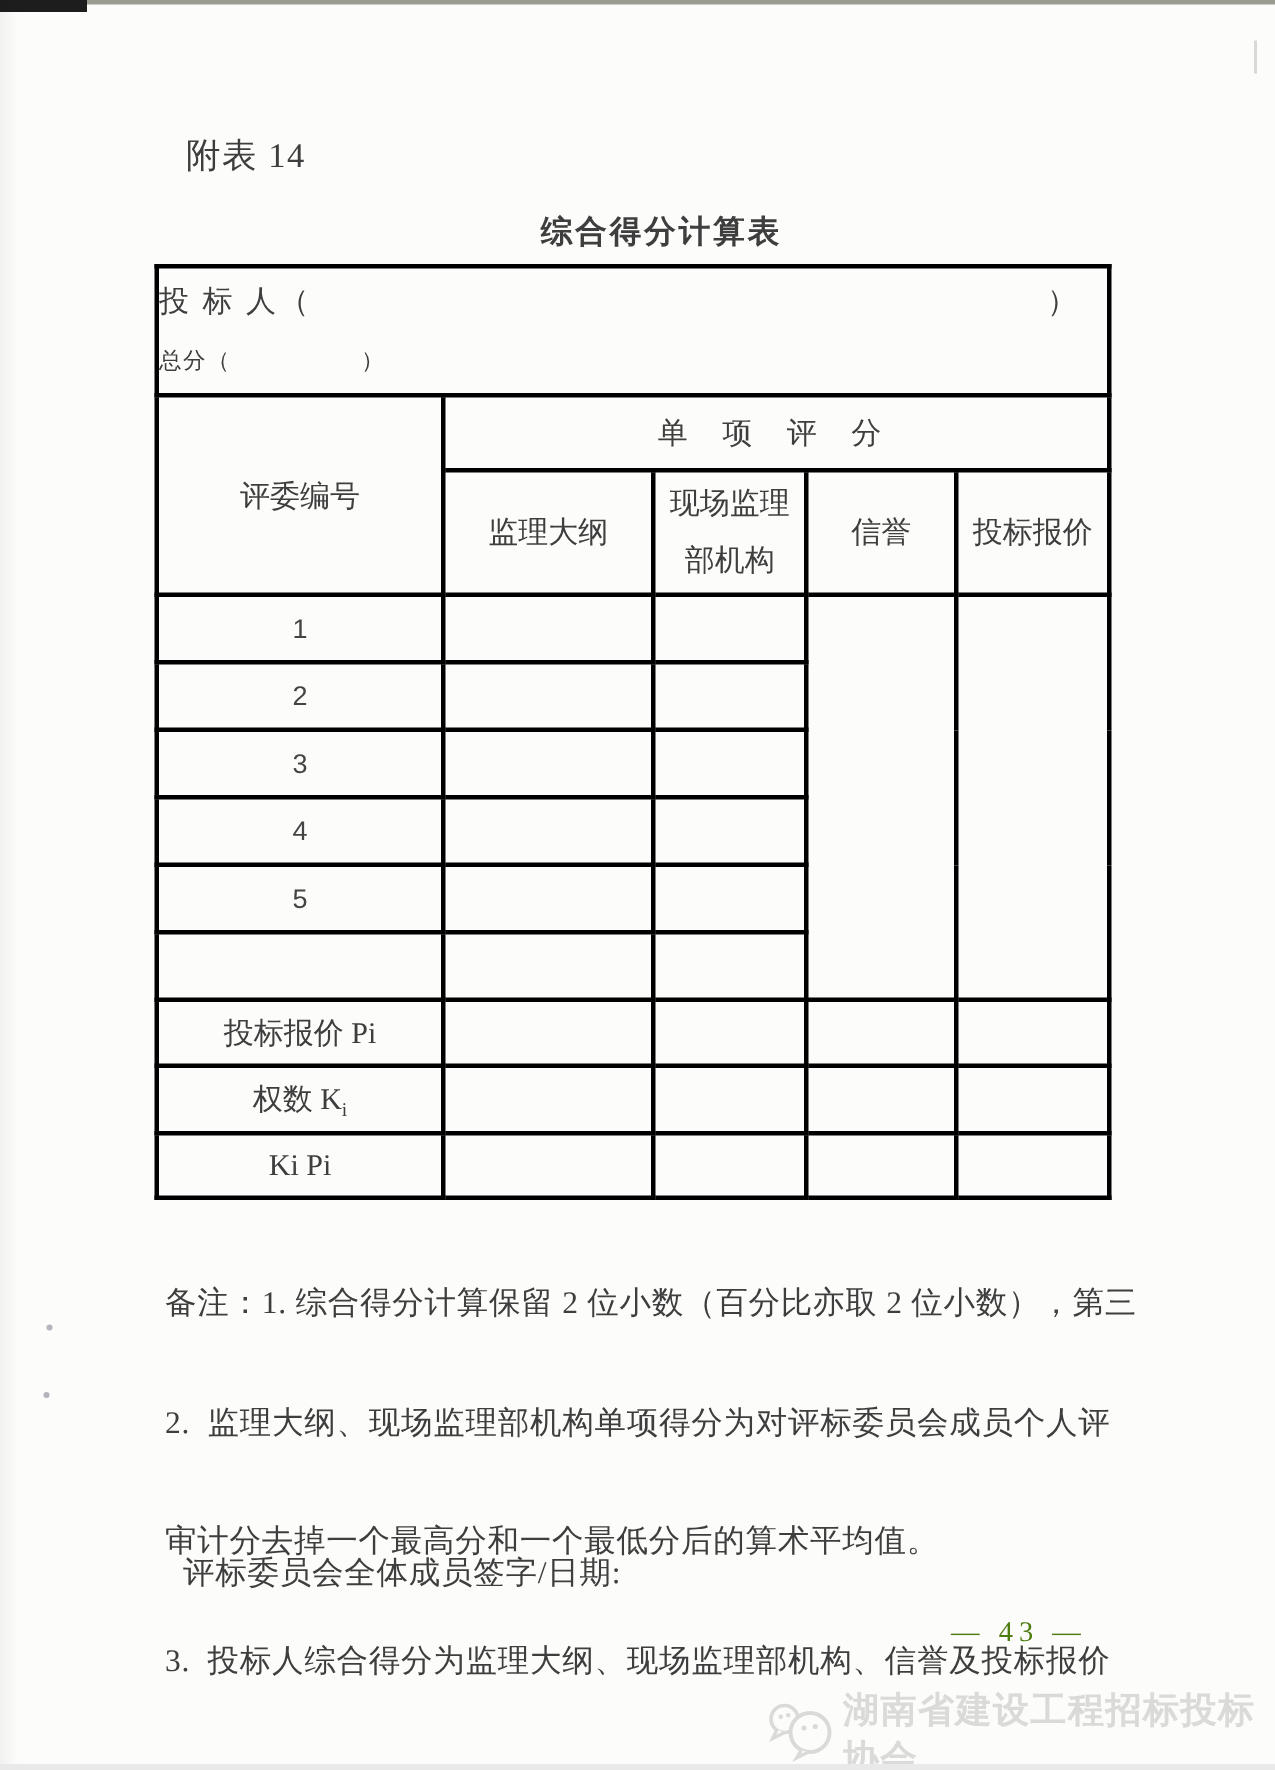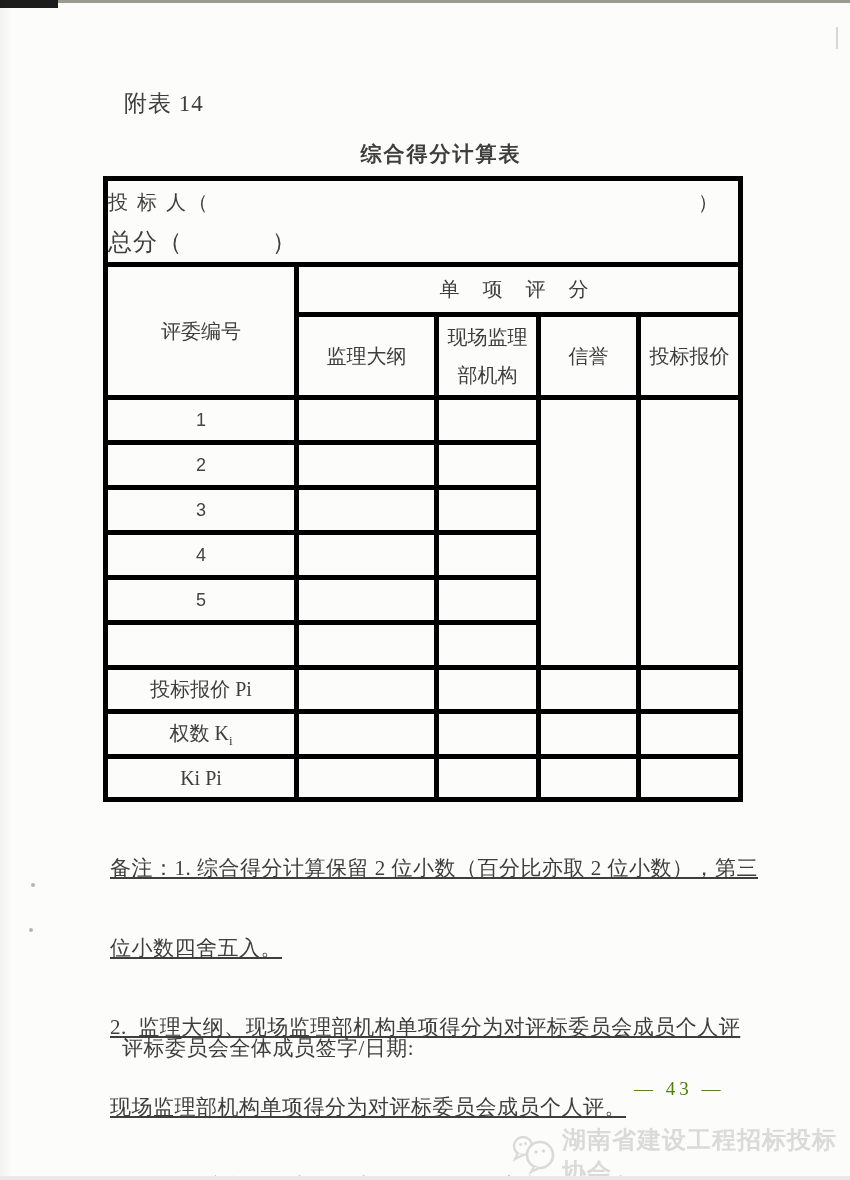--- a/index.html
+++ b/index.html
@@ -25,46 +25,46 @@
 
   .appendix-label { position:absolute; top:88px; left:124px; font-size:23px; letter-spacing:1px; }
   .doc-title { position:absolute; top:140px; left:0; width:850px; text-align:center;
     font-size:21px; font-weight:bold; letter-spacing:2px;padding-left:32px; }
 
   table.score-table {
     position:absolute; top:176px; left:103px;
     width:635px; table-layout:fixed; border-collapse:collapse;
     font-size:20px; color:#3e3e3e;
   }
-  table.score-table td { border:5px solid #000000; text-align:center; vertical-align:middle; padding:0; }
+  table.score-table td { border:3px solid #000000; text-align:center; vertical-align:middle; padding:0; }
   table.score-table { border:2px solid #3a3a3a; }
   table.score-table td.no-center { text-align:left; }
 
   tr.row-bidder   { height:86px; }
   tr.row-group    { height:50px; }
   tr.row-subhead  { height:83px; }
   tr.row-judge    { height:45px; }
   tr.row-pi       { height:44px; }
   tr.row-k        { height:45px; }
   tr.row-kipi     { height:43px; }
 
   .bidder-cell { padding:2px 0 2px 10px; }
   .bidder-line { display:flex; justify-content:space-between; padding-right:18px; line-height:40px; font-size:20px; letter-spacing:2px; }
-  .total-line  { line-height:40px; font-size:24px; letter-spacing:1px; }
+  .total-line  { line-height:40px; font-size:15px; letter-spacing:1px; }
   .total-close { display:inline-block; margin-left:82px; }
 
   .group-header { letter-spacing:9px; white-space:pre; font-size:20px; }
   .subhead { white-space:pre-line; line-height:38px; font-size:20px; }
   .judge-num { font-size:18px; font-family:"Liberation Sans","DejaVu Sans",sans-serif; color:#444; }
   .sum-label { font-size:20px; }
   .sum-label sub { font-size:13px; }
 
   .notes { position:absolute; top:802px; left:110px; width:648px;
     font-size:21px; line-height:26.5px; letter-spacing:.5px; white-space:pre-wrap; }
-  .notes .note-line { min-height:26.5px;text-decoration:underline; }
+  .notes .note-line { min-height:26.5px; }
 
   .signature { position:absolute; top:1034px; left:122px; font-size:21px; letter-spacing:.5px; }
 
   .page-number { position:absolute; top:1078px; left:634px; font-size:19px; color:#4d7c0f; letter-spacing:4px; }
 
   .footer-wm { position:absolute; top:1124px; left:510px; display:flex; align-items:center; gap:4px; }
   .footer-org { font-family:"Liberation Sans","DejaVu Sans",sans-serif; font-weight:bold;
     font-size:24px; color:#dadad8; letter-spacing:1px; }
   .wm-logo { flex:0 0 auto; }
 </style>
@@ -168,23 +168,22 @@
         <td></td>
         <td></td>
         <td></td>
         <td></td>
       </tr>
     </tbody>
   </table>
 
   <div class="notes">
     <div class="note-line">备注：1. 综合得分计算保留 2 位小数（百分比亦取 2 位小数），第三</div>
-    <div class="note-line">位小数四舍五入。</div>
     <div class="note-line">2.  监理大纲、现场监理部机构单项得分为对评标委员会成员个人评</div>
-    <div class="note-line">现场监理部机构单项得分为对评标委员会成员个人评。</div>
+    <div class="note-line">审计分去掉一个最高分和一个最低分后的算术平均值。</div>
     <div class="note-line">3.  投标人综合得分为监理大纲、现场监理部机构、信誉及投标报价</div>
     
     
     
   </div>
 
   <div class="signature">评标委员会全体成员签字/日期:</div>
 
   <div class="page-number">— 43 —</div>
 

